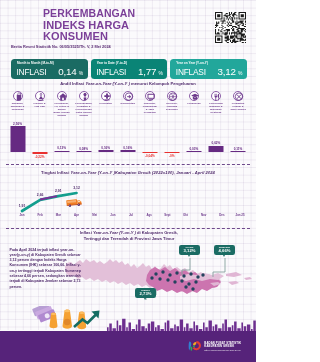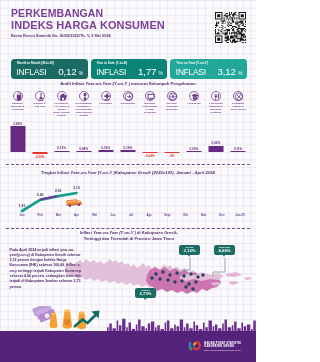--- a/index.html
+++ b/index.html
@@ -7,21 +7,21 @@
        font-family:"Liberation Sans",sans-serif;background:#fff;
        -webkit-font-smoothing:antialiased;}
   #page{position:relative;width:256px;height:362px;background:#fbfafc;overflow:hidden;}
   .grid{position:absolute;left:0;top:0;width:256px;height:330px;
     background-image:linear-gradient(to right,rgba(125,95,155,.10) .5px,transparent .5px),
                      linear-gradient(to bottom,rgba(125,95,155,.10) .5px,transparent .5px);
     background-size:7.6px 7.6px;}
 
   
   .hdr{position:absolute;left:11px;top:8px;width:180px;}
-  .hdr .t{color:#7b3f98;font-weight:bold;letter-spacing:.1px;}
+  .hdr .t{color:#7b3f98;font-weight:bold;letter-spacing:.1px;margin-left:32px;}
   .t1{font-size:10.5px;line-height:11.6px;}
   .t2{font-size:11px;line-height:11.6px;}
   .t3{font-size:10.5px;line-height:11.6px;}
   .sub{color:#5b2d74;font-size:3.9px;font-weight:bold;line-height:6px;margin-top:1.5px;}
   .qr{position:absolute;left:215px;top:12px;width:31px;height:31px;background:#fff;}
 
   
   .boxes{position:absolute;left:11px;top:59px;width:236px;height:20px;
          display:flex;gap:3px;}
   .bx{flex:1;border-radius:3.5px;position:relative;color:#fff;}
@@ -103,21 +103,21 @@
   <div class="qr"><svg width="31" height="31" viewBox="0 0 29 29">
         <rect width="29" height="29" fill="#fff"></rect>
         <path d="M0 0h1v1h-1ZM1 0h1v1h-1ZM2 0h1v1h-1ZM3 0h1v1h-1ZM4 0h1v1h-1ZM5 0h1v1h-1ZM6 0h1v1h-1ZM13 0h1v1h-1ZM15 0h1v1h-1ZM18 0h1v1h-1ZM19 0h1v1h-1ZM22 0h1v1h-1ZM23 0h1v1h-1ZM24 0h1v1h-1ZM25 0h1v1h-1ZM26 0h1v1h-1ZM27 0h1v1h-1ZM28 0h1v1h-1ZM0 1h1v1h-1ZM6 1h1v1h-1ZM10 1h1v1h-1ZM11 1h1v1h-1ZM13 1h1v1h-1ZM15 1h1v1h-1ZM17 1h1v1h-1ZM18 1h1v1h-1ZM22 1h1v1h-1ZM28 1h1v1h-1ZM0 2h1v1h-1ZM2 2h1v1h-1ZM3 2h1v1h-1ZM4 2h1v1h-1ZM6 2h1v1h-1ZM9 2h1v1h-1ZM13 2h1v1h-1ZM14 2h1v1h-1ZM16 2h1v1h-1ZM17 2h1v1h-1ZM18 2h1v1h-1ZM19 2h1v1h-1ZM22 2h1v1h-1ZM24 2h1v1h-1ZM25 2h1v1h-1ZM26 2h1v1h-1ZM28 2h1v1h-1ZM0 3h1v1h-1ZM2 3h1v1h-1ZM3 3h1v1h-1ZM4 3h1v1h-1ZM6 3h1v1h-1ZM8 3h1v1h-1ZM9 3h1v1h-1ZM10 3h1v1h-1ZM11 3h1v1h-1ZM12 3h1v1h-1ZM13 3h1v1h-1ZM16 3h1v1h-1ZM17 3h1v1h-1ZM20 3h1v1h-1ZM22 3h1v1h-1ZM24 3h1v1h-1ZM25 3h1v1h-1ZM26 3h1v1h-1ZM28 3h1v1h-1ZM0 4h1v1h-1ZM2 4h1v1h-1ZM3 4h1v1h-1ZM4 4h1v1h-1ZM6 4h1v1h-1ZM10 4h1v1h-1ZM11 4h1v1h-1ZM14 4h1v1h-1ZM17 4h1v1h-1ZM22 4h1v1h-1ZM24 4h1v1h-1ZM25 4h1v1h-1ZM26 4h1v1h-1ZM28 4h1v1h-1ZM0 5h1v1h-1ZM6 5h1v1h-1ZM8 5h1v1h-1ZM11 5h1v1h-1ZM13 5h1v1h-1ZM15 5h1v1h-1ZM16 5h1v1h-1ZM18 5h1v1h-1ZM20 5h1v1h-1ZM22 5h1v1h-1ZM28 5h1v1h-1ZM0 6h1v1h-1ZM1 6h1v1h-1ZM2 6h1v1h-1ZM3 6h1v1h-1ZM4 6h1v1h-1ZM5 6h1v1h-1ZM6 6h1v1h-1ZM8 6h1v1h-1ZM10 6h1v1h-1ZM12 6h1v1h-1ZM14 6h1v1h-1ZM16 6h1v1h-1ZM18 6h1v1h-1ZM20 6h1v1h-1ZM22 6h1v1h-1ZM23 6h1v1h-1ZM24 6h1v1h-1ZM25 6h1v1h-1ZM26 6h1v1h-1ZM27 6h1v1h-1ZM28 6h1v1h-1ZM8 7h1v1h-1ZM12 7h1v1h-1ZM15 7h1v1h-1ZM16 7h1v1h-1ZM5 8h1v1h-1ZM6 8h1v1h-1ZM7 8h1v1h-1ZM8 8h1v1h-1ZM9 8h1v1h-1ZM16 8h1v1h-1ZM17 8h1v1h-1ZM20 8h1v1h-1ZM23 8h1v1h-1ZM24 8h1v1h-1ZM25 8h1v1h-1ZM26 8h1v1h-1ZM28 8h1v1h-1ZM1 9h1v1h-1ZM3 9h1v1h-1ZM7 9h1v1h-1ZM11 9h1v1h-1ZM13 9h1v1h-1ZM16 9h1v1h-1ZM17 9h1v1h-1ZM19 9h1v1h-1ZM21 9h1v1h-1ZM22 9h1v1h-1ZM23 9h1v1h-1ZM24 9h1v1h-1ZM25 9h1v1h-1ZM28 9h1v1h-1ZM1 10h1v1h-1ZM2 10h1v1h-1ZM3 10h1v1h-1ZM6 10h1v1h-1ZM7 10h1v1h-1ZM9 10h1v1h-1ZM12 10h1v1h-1ZM14 10h1v1h-1ZM15 10h1v1h-1ZM19 10h1v1h-1ZM20 10h1v1h-1ZM21 10h1v1h-1ZM24 10h1v1h-1ZM25 10h1v1h-1ZM26 10h1v1h-1ZM1 11h1v1h-1ZM12 11h1v1h-1ZM19 11h1v1h-1ZM20 11h1v1h-1ZM23 11h1v1h-1ZM26 11h1v1h-1ZM28 11h1v1h-1ZM0 12h1v1h-1ZM1 12h1v1h-1ZM2 12h1v1h-1ZM6 12h1v1h-1ZM11 12h1v1h-1ZM13 12h1v1h-1ZM14 12h1v1h-1ZM15 12h1v1h-1ZM21 12h1v1h-1ZM22 12h1v1h-1ZM25 12h1v1h-1ZM26 12h1v1h-1ZM1 13h1v1h-1ZM7 13h1v1h-1ZM12 13h1v1h-1ZM16 13h1v1h-1ZM17 13h1v1h-1ZM18 13h1v1h-1ZM19 13h1v1h-1ZM22 13h1v1h-1ZM27 13h1v1h-1ZM28 13h1v1h-1ZM0 14h1v1h-1ZM4 14h1v1h-1ZM6 14h1v1h-1ZM9 14h1v1h-1ZM16 14h1v1h-1ZM19 14h1v1h-1ZM20 14h1v1h-1ZM22 14h1v1h-1ZM7 15h1v1h-1ZM15 15h1v1h-1ZM17 15h1v1h-1ZM21 15h1v1h-1ZM22 15h1v1h-1ZM23 15h1v1h-1ZM24 15h1v1h-1ZM25 15h1v1h-1ZM26 15h1v1h-1ZM27 15h1v1h-1ZM0 16h1v1h-1ZM3 16h1v1h-1ZM6 16h1v1h-1ZM10 16h1v1h-1ZM11 16h1v1h-1ZM12 16h1v1h-1ZM13 16h1v1h-1ZM16 16h1v1h-1ZM17 16h1v1h-1ZM20 16h1v1h-1ZM21 16h1v1h-1ZM24 16h1v1h-1ZM25 16h1v1h-1ZM26 16h1v1h-1ZM28 16h1v1h-1ZM0 17h1v1h-1ZM3 17h1v1h-1ZM5 17h1v1h-1ZM8 17h1v1h-1ZM9 17h1v1h-1ZM11 17h1v1h-1ZM12 17h1v1h-1ZM13 17h1v1h-1ZM16 17h1v1h-1ZM17 17h1v1h-1ZM21 17h1v1h-1ZM22 17h1v1h-1ZM24 17h1v1h-1ZM25 17h1v1h-1ZM27 17h1v1h-1ZM0 18h1v1h-1ZM5 18h1v1h-1ZM6 18h1v1h-1ZM11 18h1v1h-1ZM18 18h1v1h-1ZM20 18h1v1h-1ZM21 18h1v1h-1ZM22 18h1v1h-1ZM24 18h1v1h-1ZM25 18h1v1h-1ZM28 18h1v1h-1ZM0 19h1v1h-1ZM2 19h1v1h-1ZM3 19h1v1h-1ZM7 19h1v1h-1ZM9 19h1v1h-1ZM10 19h1v1h-1ZM11 19h1v1h-1ZM13 19h1v1h-1ZM15 19h1v1h-1ZM16 19h1v1h-1ZM17 19h1v1h-1ZM18 19h1v1h-1ZM19 19h1v1h-1ZM20 19h1v1h-1ZM22 19h1v1h-1ZM23 19h1v1h-1ZM24 19h1v1h-1ZM0 20h1v1h-1ZM1 20h1v1h-1ZM2 20h1v1h-1ZM3 20h1v1h-1ZM4 20h1v1h-1ZM6 20h1v1h-1ZM8 20h1v1h-1ZM9 20h1v1h-1ZM10 20h1v1h-1ZM11 20h1v1h-1ZM13 20h1v1h-1ZM15 20h1v1h-1ZM18 20h1v1h-1ZM20 20h1v1h-1ZM21 20h1v1h-1ZM22 20h1v1h-1ZM23 20h1v1h-1ZM24 20h1v1h-1ZM25 20h1v1h-1ZM26 20h1v1h-1ZM27 20h1v1h-1ZM9 21h1v1h-1ZM10 21h1v1h-1ZM18 21h1v1h-1ZM20 21h1v1h-1ZM24 21h1v1h-1ZM25 21h1v1h-1ZM26 21h1v1h-1ZM27 21h1v1h-1ZM0 22h1v1h-1ZM1 22h1v1h-1ZM2 22h1v1h-1ZM3 22h1v1h-1ZM4 22h1v1h-1ZM5 22h1v1h-1ZM6 22h1v1h-1ZM11 22h1v1h-1ZM12 22h1v1h-1ZM14 22h1v1h-1ZM15 22h1v1h-1ZM16 22h1v1h-1ZM17 22h1v1h-1ZM18 22h1v1h-1ZM19 22h1v1h-1ZM20 22h1v1h-1ZM22 22h1v1h-1ZM24 22h1v1h-1ZM25 22h1v1h-1ZM26 22h1v1h-1ZM28 22h1v1h-1ZM0 23h1v1h-1ZM6 23h1v1h-1ZM9 23h1v1h-1ZM10 23h1v1h-1ZM11 23h1v1h-1ZM12 23h1v1h-1ZM14 23h1v1h-1ZM15 23h1v1h-1ZM16 23h1v1h-1ZM17 23h1v1h-1ZM19 23h1v1h-1ZM20 23h1v1h-1ZM24 23h1v1h-1ZM26 23h1v1h-1ZM27 23h1v1h-1ZM28 23h1v1h-1ZM0 24h1v1h-1ZM2 24h1v1h-1ZM3 24h1v1h-1ZM4 24h1v1h-1ZM6 24h1v1h-1ZM9 24h1v1h-1ZM10 24h1v1h-1ZM11 24h1v1h-1ZM12 24h1v1h-1ZM14 24h1v1h-1ZM15 24h1v1h-1ZM16 24h1v1h-1ZM18 24h1v1h-1ZM20 24h1v1h-1ZM21 24h1v1h-1ZM22 24h1v1h-1ZM23 24h1v1h-1ZM24 24h1v1h-1ZM25 24h1v1h-1ZM0 25h1v1h-1ZM2 25h1v1h-1ZM3 25h1v1h-1ZM4 25h1v1h-1ZM6 25h1v1h-1ZM11 25h1v1h-1ZM12 25h1v1h-1ZM13 25h1v1h-1ZM17 25h1v1h-1ZM18 25h1v1h-1ZM21 25h1v1h-1ZM23 25h1v1h-1ZM24 25h1v1h-1ZM25 25h1v1h-1ZM26 25h1v1h-1ZM28 25h1v1h-1ZM0 26h1v1h-1ZM2 26h1v1h-1ZM3 26h1v1h-1ZM4 26h1v1h-1ZM6 26h1v1h-1ZM9 26h1v1h-1ZM10 26h1v1h-1ZM11 26h1v1h-1ZM12 26h1v1h-1ZM14 26h1v1h-1ZM16 26h1v1h-1ZM17 26h1v1h-1ZM18 26h1v1h-1ZM23 26h1v1h-1ZM24 26h1v1h-1ZM25 26h1v1h-1ZM26 26h1v1h-1ZM27 26h1v1h-1ZM28 26h1v1h-1ZM0 27h1v1h-1ZM6 27h1v1h-1ZM10 27h1v1h-1ZM14 27h1v1h-1ZM16 27h1v1h-1ZM17 27h1v1h-1ZM18 27h1v1h-1ZM19 27h1v1h-1ZM20 27h1v1h-1ZM21 27h1v1h-1ZM23 27h1v1h-1ZM0 28h1v1h-1ZM1 28h1v1h-1ZM2 28h1v1h-1ZM3 28h1v1h-1ZM4 28h1v1h-1ZM5 28h1v1h-1ZM6 28h1v1h-1ZM11 28h1v1h-1ZM12 28h1v1h-1ZM15 28h1v1h-1ZM16 28h1v1h-1ZM18 28h1v1h-1ZM19 28h1v1h-1ZM25 28h1v1h-1ZM26 28h1v1h-1ZM28 28h1v1h-1Z" fill="#1a1a1a"></path>
       </svg></div>
 
   <div class="boxes">
       <div class="bx" style="background: rgb(26, 107, 99);">
         <div class="cap">Month to Month (M-to-M)</div>
         <div class="row">
           <span class="lab">INFLASI</span>
-          <span class="val">0,12</span>
+          <span class="val">0,14</span>
           <span class="pc">%</span>
         </div>
       </div>
       <div class="bx" style="background: rgb(10, 132, 118);">
         <div class="cap">Year to Date (Y-to-D)</div>
         <div class="row">
           <span class="lab">INFLASI</span>
           <span class="val">1,77</span>
           <span class="pc">%</span>
         </div>

